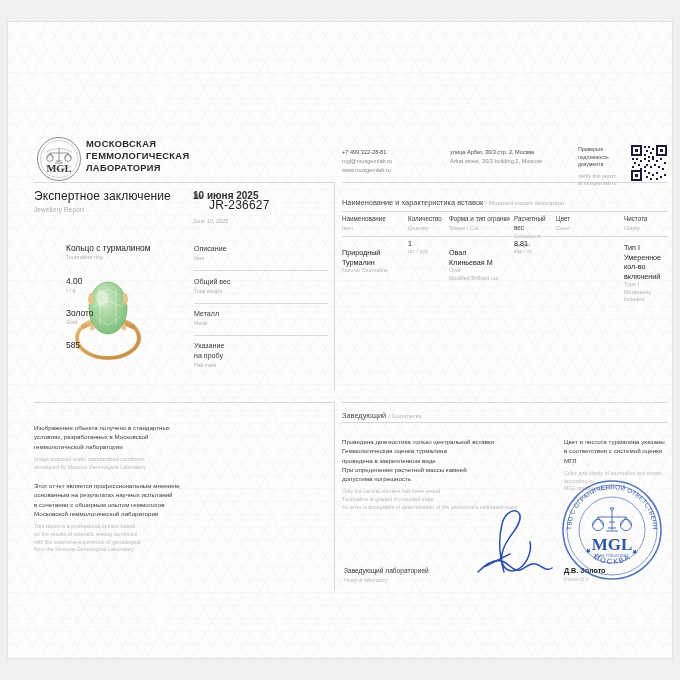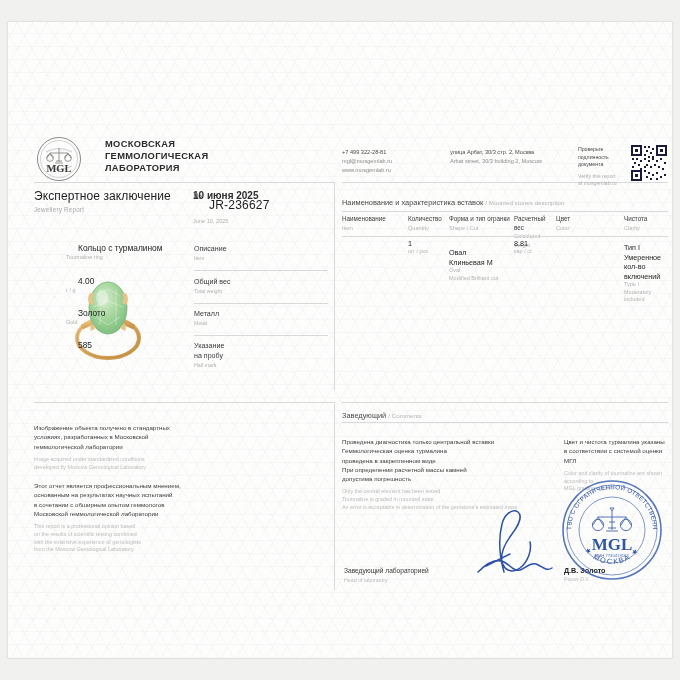--- a/index.html
+++ b/index.html
@@ -33,21 +33,21 @@
   .vline { position: absolute; width: 1px; background: #d9d9d9; }
 
   
   .logo-wrap { position: absolute; left: 28px; top: 114px; width: 46px; height: 46px; }
   .logo-wrap svg { display: block; }
   .org-name {
     position: absolute; left: 78px; top: 116px;
     font-size: 9.3px; letter-spacing: .35px; line-height: 12.2px;
     color: #2b2b2b; font-weight: bold;
   }
-  .org-name div { white-space: nowrap; margin-left: 19px; }
+  .org-name div { white-space: nowrap; }
 
   .report-title {
     position: absolute; left: 26px; top: 167px;
     font-size: 12px; color: #232323; letter-spacing: .1px;
   }
   .report-title-en {
     position: absolute; left: 26px; top: 184px;
     font-size: 6.3px; color: #a9a9a9; letter-spacing: .2px;
   }
   .report-no-label {
@@ -70,21 +70,21 @@
   
   .contacts { position: absolute; font-size: 5.6px; line-height: 9px; color: #8c8c8c; }
   .contacts .t1 { color: #4a4a4a; }
   .c-phone { left: 334px; top: 126px; }
   .c-addr  { left: 442px; top: 126px; }
   .verify { position: absolute; left: 570px; top: 124px; width: 48px; font-size: 5.2px; line-height: 7.6px; color: #4a4a4a; }
   .verify .sub { color: #b0b0b0; margin-top: 4px; }
   .qr { position: absolute; left: 622px; top: 122px; width: 38px; height: 38px; }
   .d-label { position: absolute; font-size: 7.1px; color: #3a3a3a; line-height: 9.6px; }
   .d-label-en { position: absolute; font-size: 5.3px; color: #b2b2b2; }
-  .d-value { position: absolute; left: 58px; font-size: 8.4px; color: #1f1f1f; margin-left: 12px; }
+  .d-value { position: absolute; left: 58px; font-size: 8.4px; color: #1f1f1f; }
   .d-value-en { position: absolute; left: 58px; font-size: 5.4px; color: #b2b2b2; }
 
   
   .sect-title { position: absolute; font-size: 7.4px; color: #4a4a4a; }
   .sect-title .en { color: #b4b4b4; font-size: 6.2px; }
   .col-h { position: absolute; font-size: 6.3px; color: #3c3c3c; line-height: 8.5px; }
   .col-h .en { display: block; color: #b6b6b6; font-size: 5.6px; }
   .cell { position: absolute; font-size: 7.2px; color: #1f1f1f; line-height: 9.4px; }
   .cell .en { display: block; color: #b4b4b4; font-size: 5.5px; line-height: 7.6px; }
 
@@ -303,20 +303,25 @@
       <span>Цвет</span>
       <span class="en">Color</span>
     </div>
     <div class="col-h" style="left:616px; top:193px;">
       <span>Чистота</span>
       <span class="en">Clarity</span>
     </div>
 
     <div class="hline" style="left:334px; top:214px; width:326px;"></div>
 
+    <div class="cell" style="left:334px; top:217px; white-space:pre-line;">
+      <span>Природный
+Турмалин</span>
+      <span class="en">Natural Tourmaline</span>
+    </div>
     <div class="cell" style="left:400px; top:217px;">
       <span>1</span>
       <span class="en">шт / pcs</span>
     </div>
     <div class="cell" style="left:441px; top:217px; white-space:pre-line;">
       <span>Овал
 Клиньевая М</span>
       <span class="en" style="white-space:pre-line;">Oval
 Modified Brilliant cut</span>
     </div>

